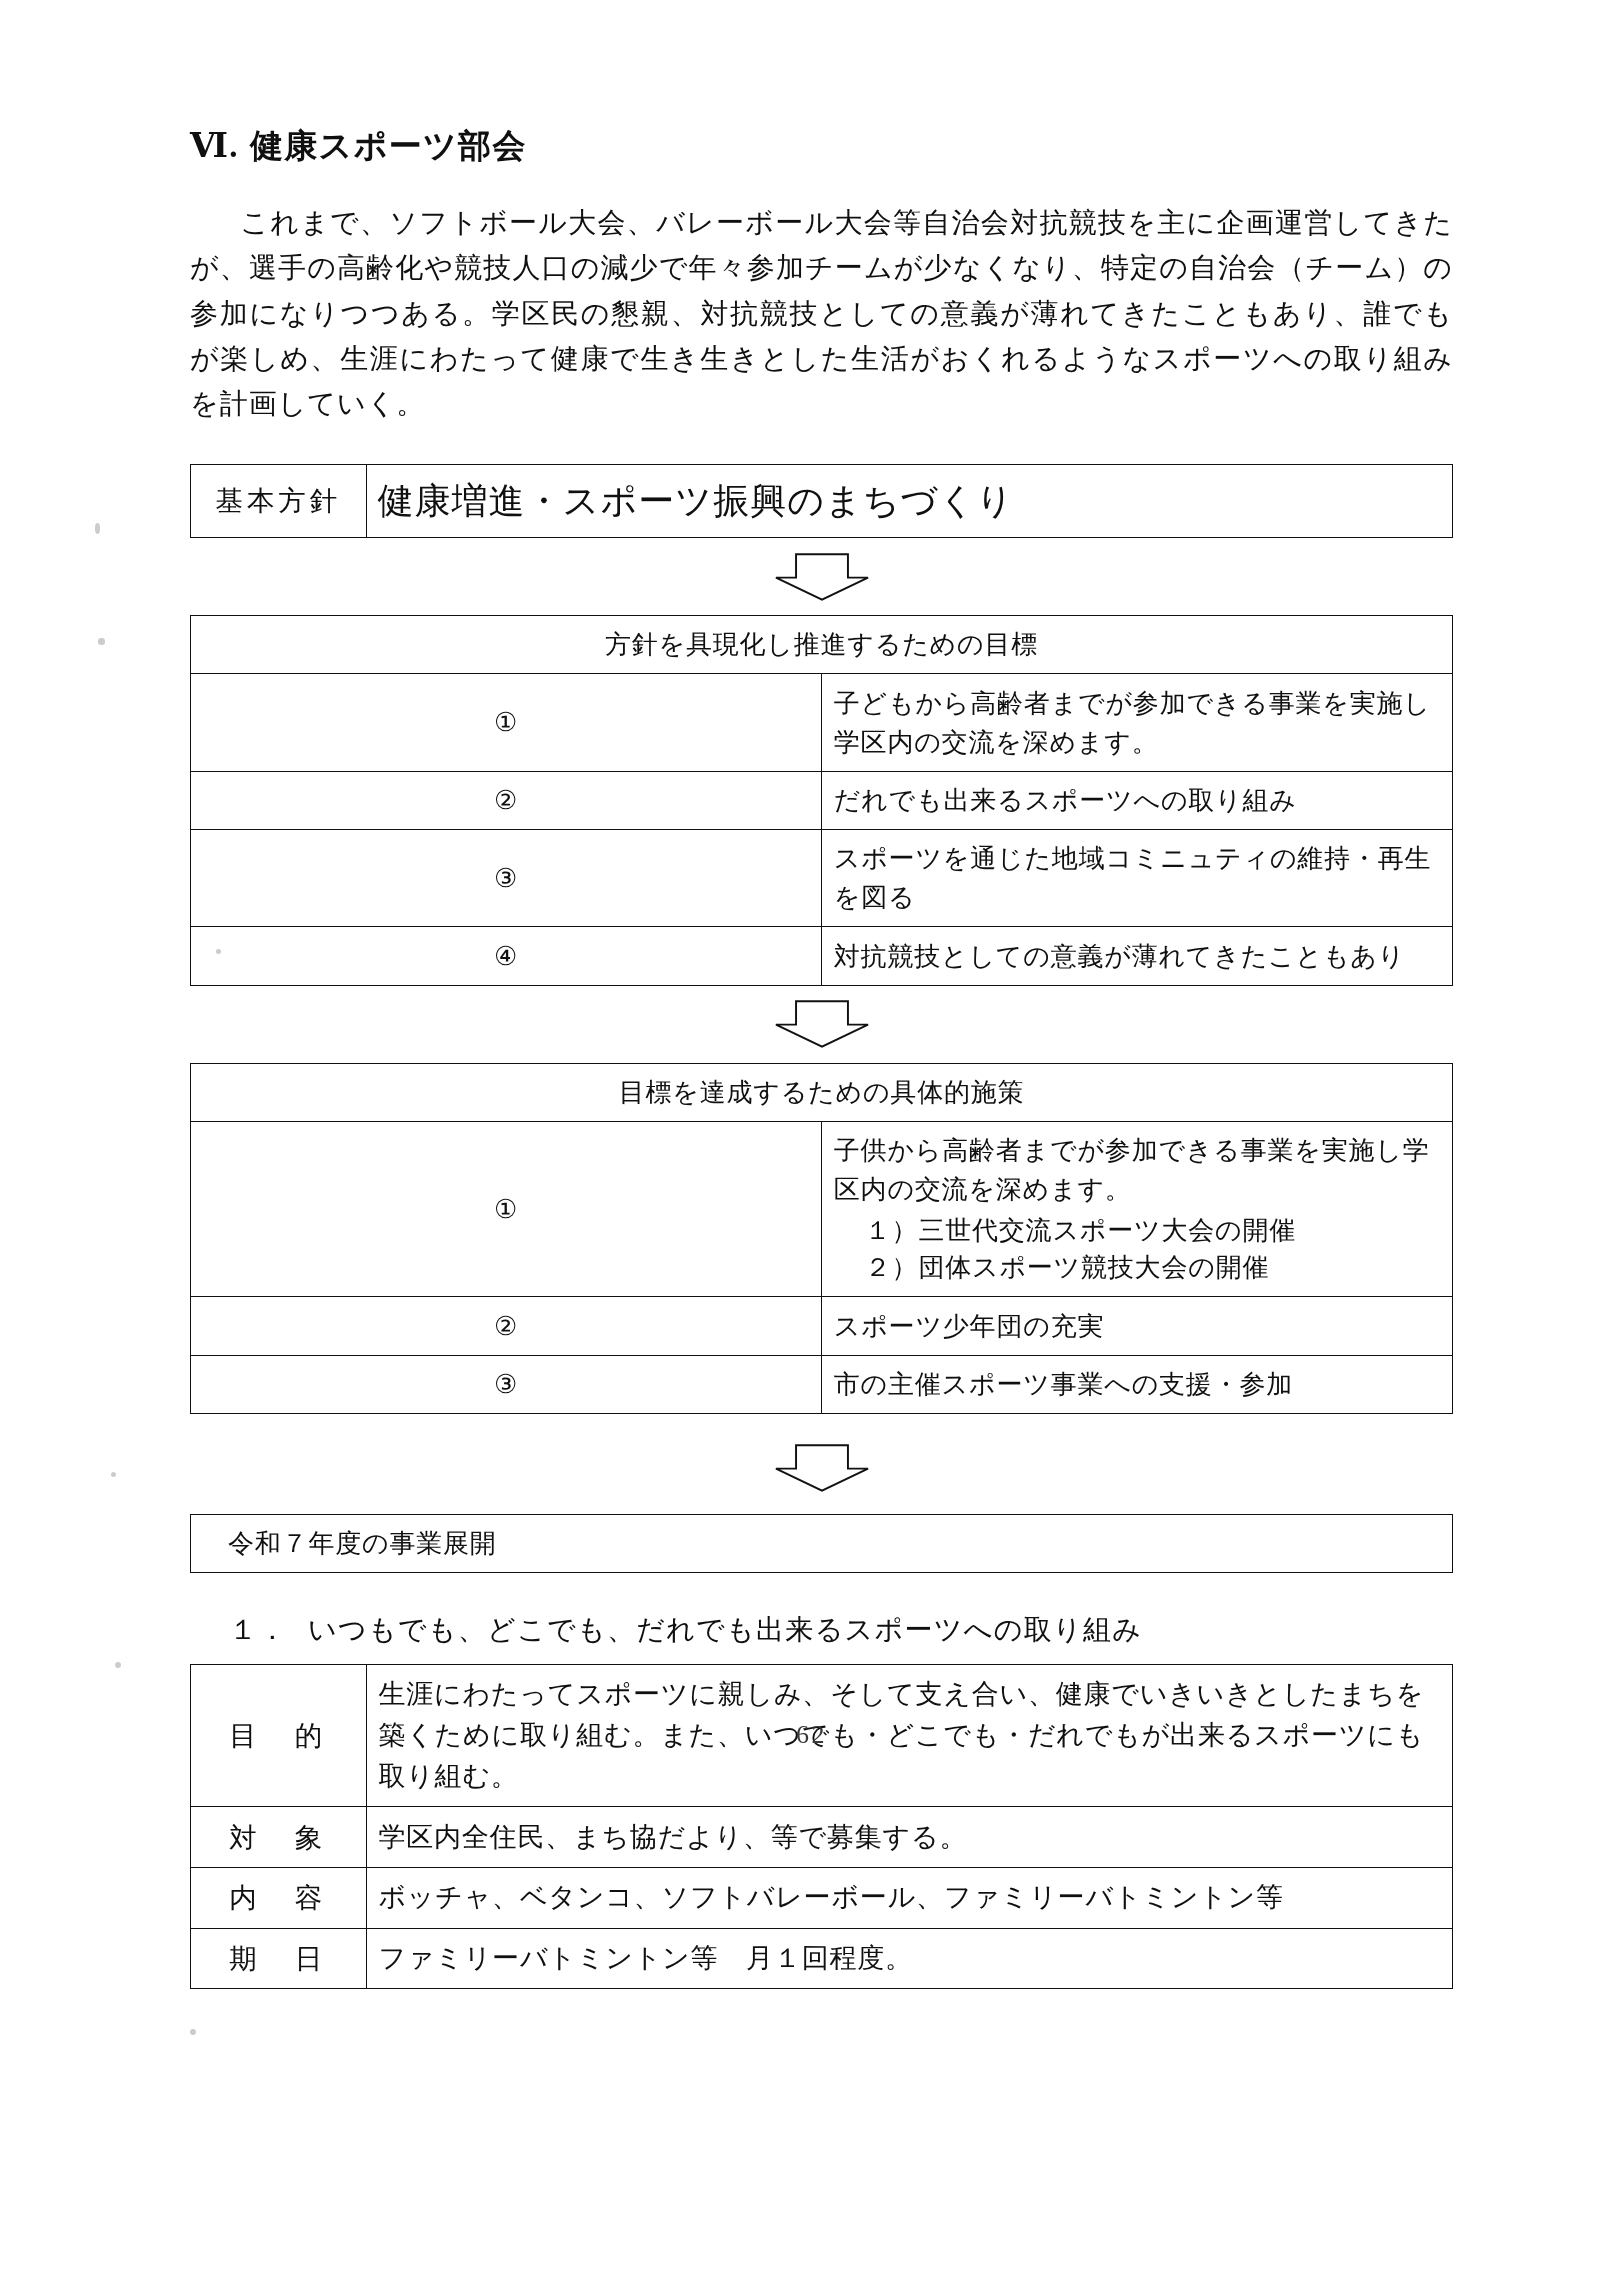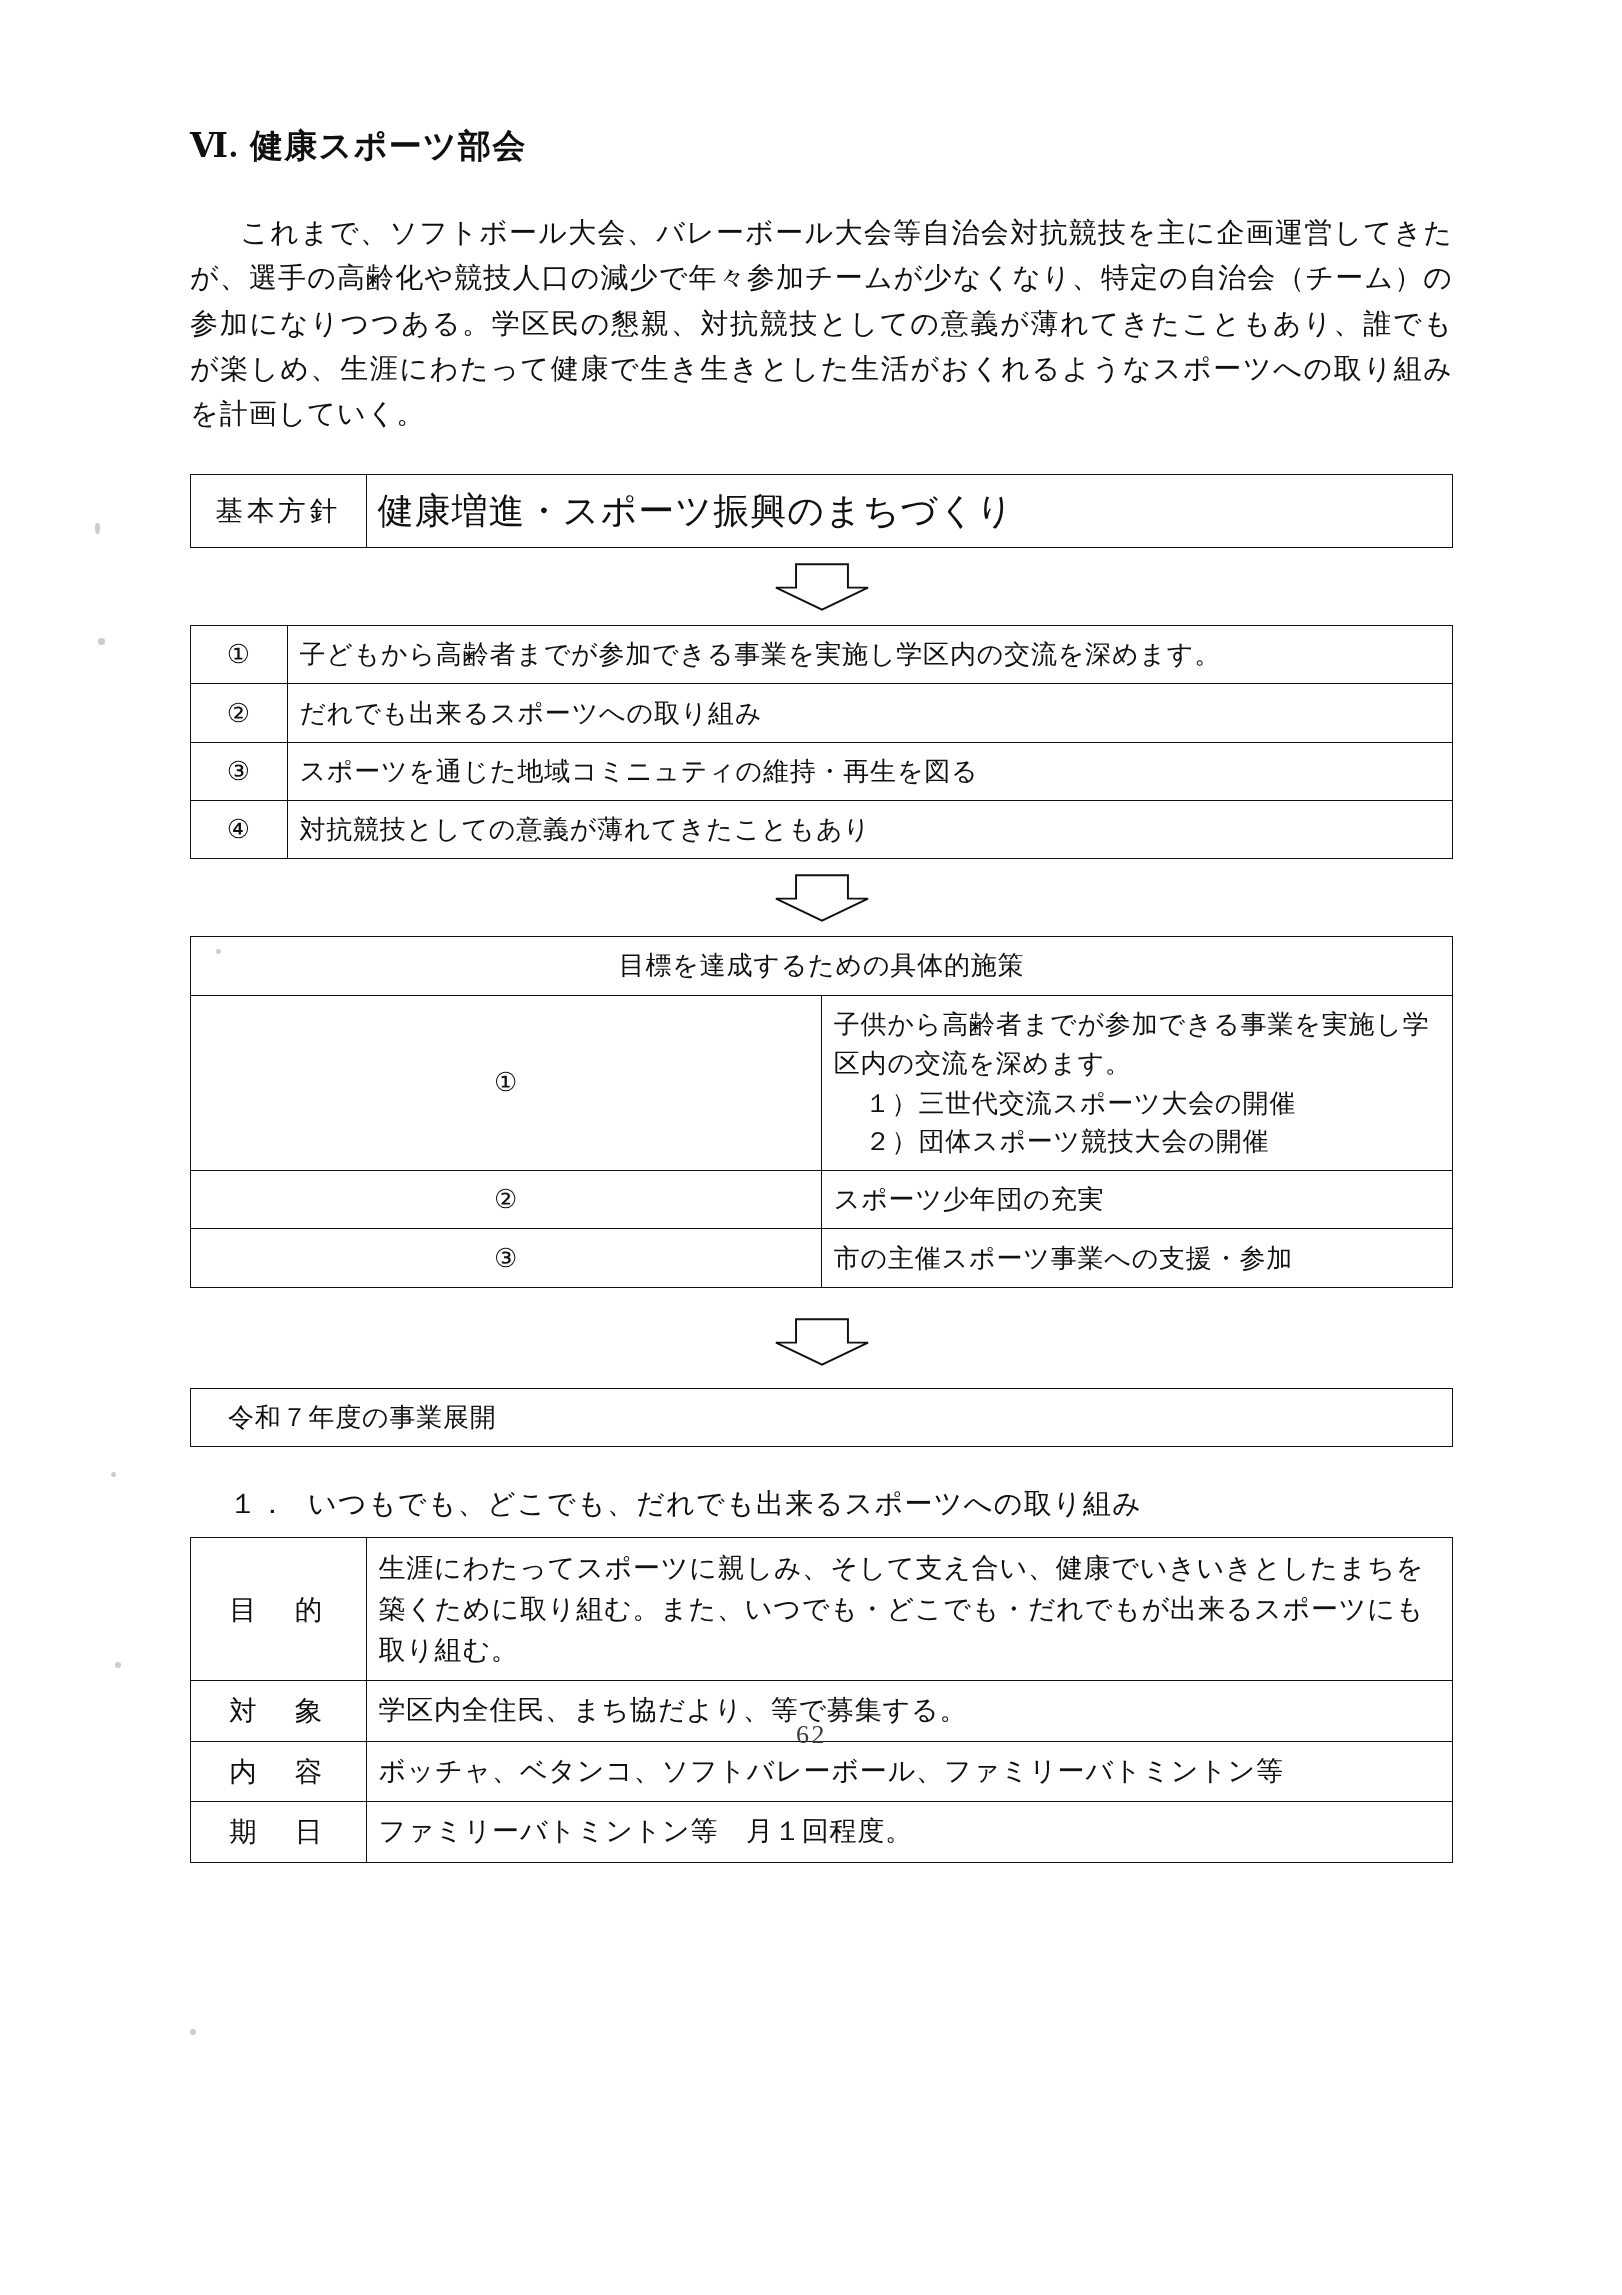--- a/index.html
+++ b/index.html
@@ -29,21 +29,21 @@
     letter-spacing: 1.3px;
     margin: 26px 0 0 0;
     white-space: pre;
   }
   .doc-title .numeral {
     display: inline-block;
     min-width: 60px;
   }
 
   .intro {
-    margin-top: 41px;
+    margin-top: 31px;
     font-size: 28px;
     line-height: 1.62;
     letter-spacing: 1px;
     text-align: justify;
     width: 1263px;
   }
   .intro .first-line-indent { display: inline-block; width: 50px; }
 
   
   .blockwrap { width: 1263px; margin-top: 37px; }
@@ -177,20 +177,23 @@
 
   <div class="arrow-row">
     <svg class="arrow" viewBox="0 0 150 74">
       <polygon points="35,2 115,2 115,38 146,38 75,72 4,38 35,38" fill="none" stroke="#111" stroke-width="3"></polygon>
     </svg>
   </div>
 
   <div class="blockwrap" style="margin-top:0;">
     <table class="frame">
       <tbody>
+          <tr>
+        <td class="heading-cell" colspan="2">方針を具現化し推進するための目標</td>
+      </tr>
       <tr>
         <td class="num-cell">①</td>
         <td class="plain-cell">子どもから高齢者までが参加できる事業を実施し学区内の交流を深めます。</td>
       </tr>
       <tr>
         <td class="num-cell">②</td>
         <td class="plain-cell">だれでも出来るスポーツへの取り組み</td>
       </tr>
       <tr>
         <td class="num-cell">③</td>

